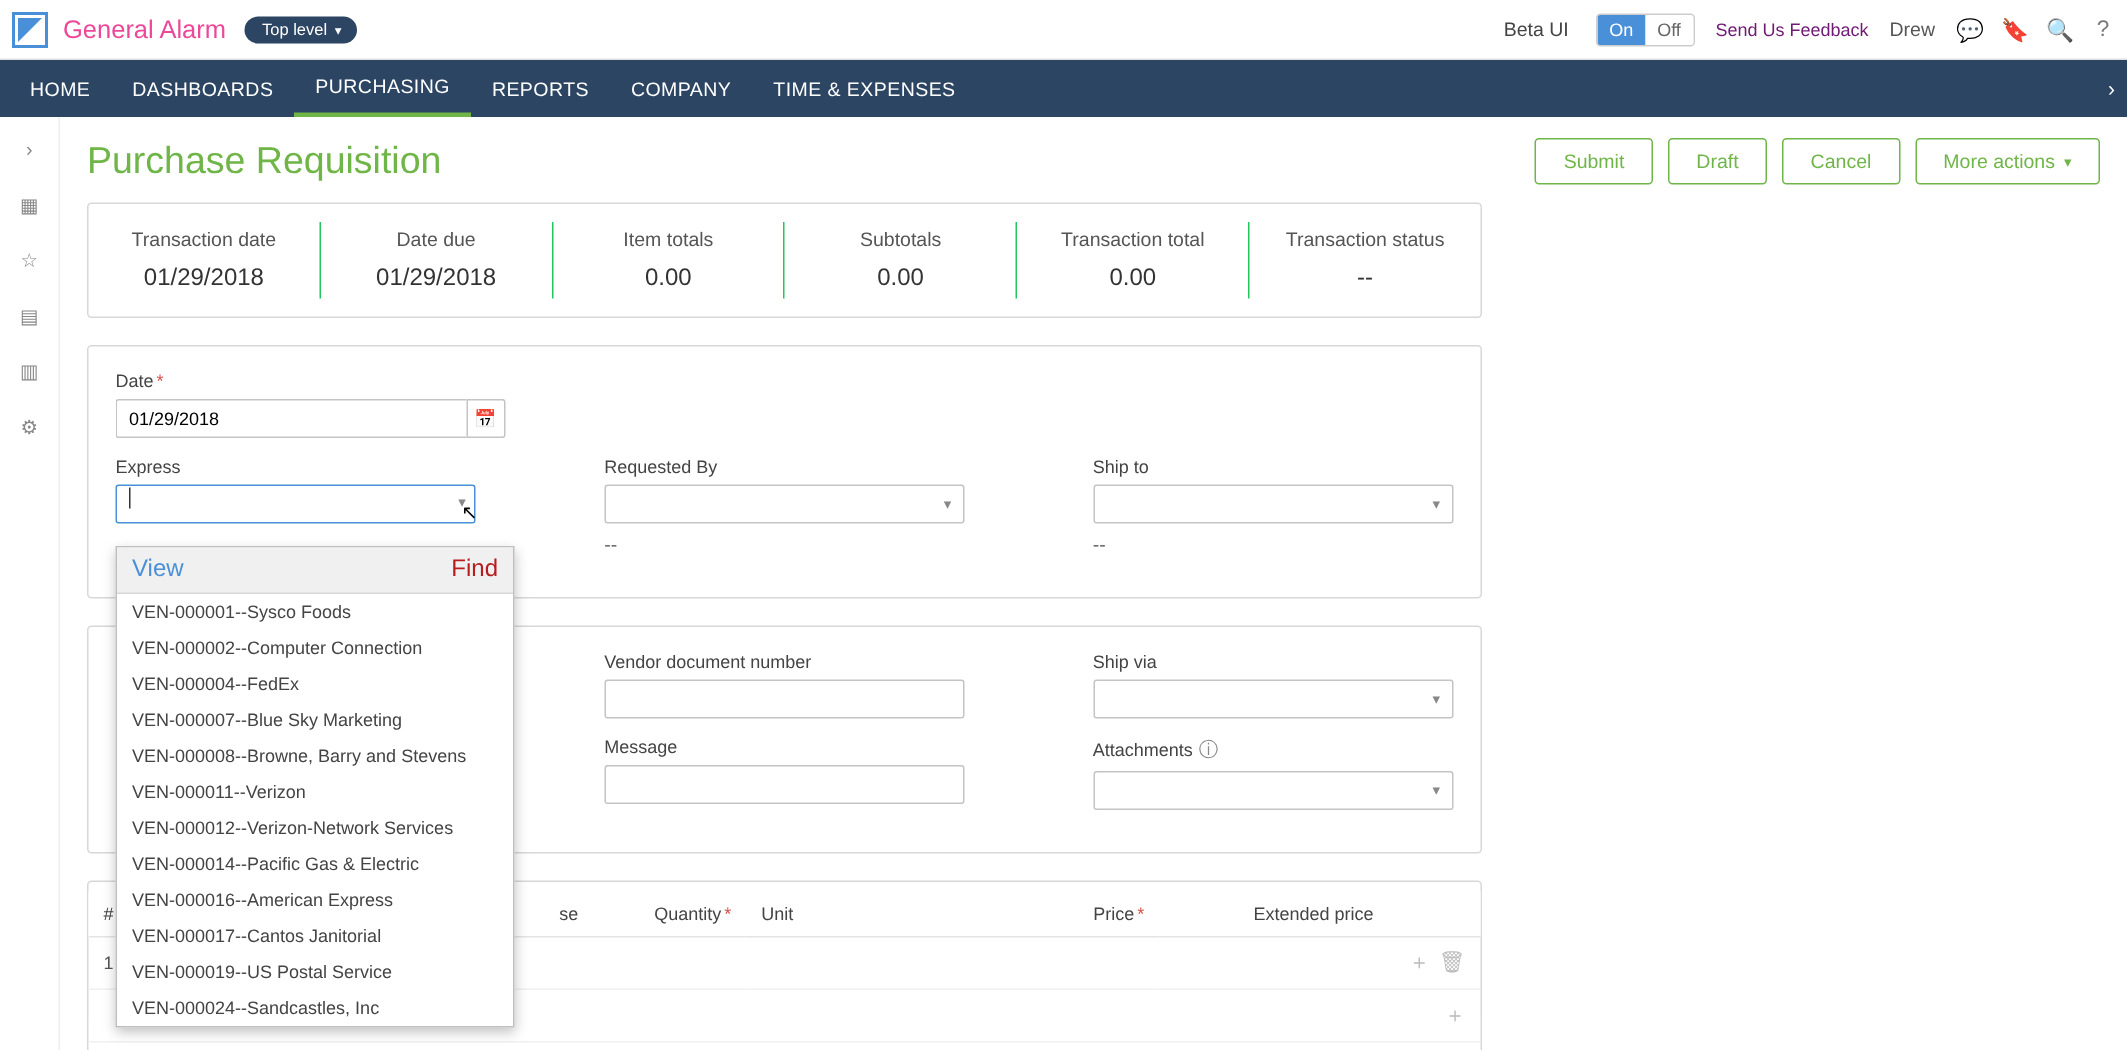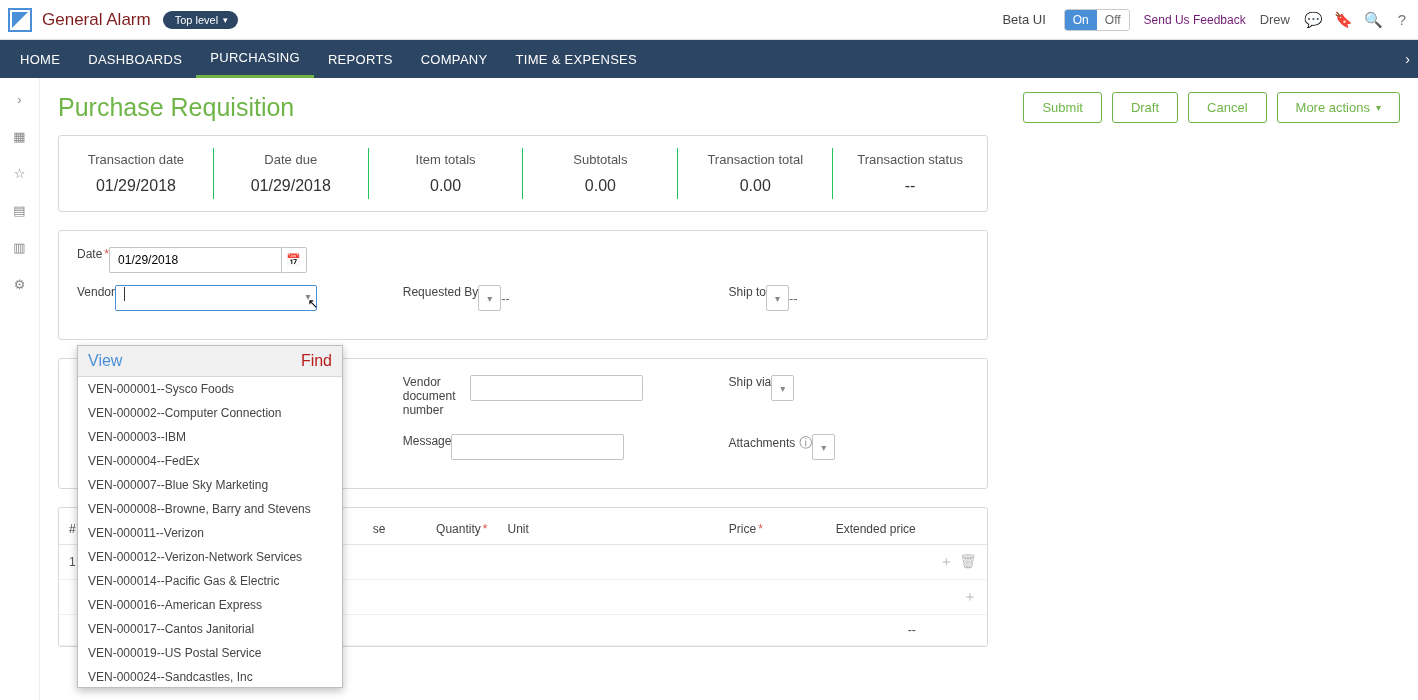--- a/index.html
+++ b/index.html
@@ -2,21 +2,21 @@
 <html><head>
 <meta charset="utf-8">
 <style>
 * { box-sizing: border-box; margin: 0; padding: 0; font-family: Arial, Helvetica, sans-serif; }
 body { background: #fff; font-size: 13px; color: #333; overflow-x: hidden; }
 
 
 .top-header { display: flex; align-items: center; height: 40px; padding: 0 8px; border-bottom: 1px solid #e0e0e0; }
 .logo { width: 24px; height: 24px; margin-right: 10px; display: inline-block; position: relative; }
 .logo svg { width: 24px; height: 24px; }
-.company-name { font-size: 17px; color: #7f1d1d; margin-right: 12px; }
+.company-name { font-size: 17px; color: #ec4899; margin-right: 12px; }
 .level-pill { background: #2c4563; color: #fff; font-size: 11px; padding: 3px 10px 3px 12px; border-radius: 12px; display: inline-flex; align-items: center; gap: 5px; cursor: pointer; }
 .level-pill .caret { font-size: 9px; }
 .top-right { margin-left: auto; display: flex; align-items: center; gap: 14px; }
 .beta-label { font-size: 13px; color: #444; margin-right: 4px; }
 .toggle { display: inline-flex; border: 1px solid #ccc; border-radius: 3px; overflow: hidden; font-size: 12px; }
 .toggle span { padding: 3px 8px; background: #fff; color: #666; cursor: pointer; }
 .toggle span.active { background: #4a90d9; color: #fff; }
 .feedback-link { color: #701a75; font-size: 12px; cursor: pointer; }
 .user-name { color: #555; font-size: 13px; }
 .top-icon { color: #777; font-size: 15px; cursor: pointer; width: 16px; text-align: center; }
@@ -44,21 +44,21 @@
 .card { border: 1px solid #d8d8d8; border-radius: 3px; margin: 0 18px 18px 18px; background: #fff; }
 .summary-card { display: flex; padding: 12px 0; }
 .summary-col { flex: 1; text-align: center; border-right: 1px solid #22c55e; padding: 4px 10px; }
 .summary-col:last-child { border-right: none; }
 .summary-label { color: #555; font-size: 13px; margin-bottom: 10px; }
 .summary-value { color: #333; font-size: 16px; }
 
 
 .form-card { padding: 16px 18px; position: relative; }
 .form-row { display: flex; gap: 26px; margin-bottom: 12px; }
-.form-group { display: flex; flex-direction: row; }
+.form-group { display: flex; flex-direction: column; }
 .form-group.w1 { width: 260px; }
 .form-group.w2 { width: 260px; }
 .form-label { font-size: 12px; color: #444; margin-bottom: 5px; }
 .form-label .req { color: #d9534f; margin-left: 2px; }
 .form-input, .form-select { border: 1px solid #c4c4c4; height: 26px; padding: 0 8px; font-size: 12px; background: #fff; border-radius: 2px; }
 .form-select { display: flex; align-items: center; justify-content: space-between; cursor: pointer; color: #444; }
 .form-select .caret { color: #888; font-size: 10px; }
 .input-with-icon { display: flex; }
 .input-with-icon input { flex: 1; border-right: none; border-radius: 2px 0 0 2px; }
 .input-with-icon .icon-btn { border: 1px solid #c4c4c4; width: 26px; display: flex; align-items: center; justify-content: center; background: #fff; cursor: pointer; border-radius: 0 2px 2px 0; font-size: 12px; color: #666; }
@@ -195,36 +195,35 @@
           <label class="form-label"><span>Date</span><span class="req">*</span></label>
           <div class="input-with-icon">
             <input class="form-input" value="01/29/2018" style="">
             <span class="icon-btn">📅</span>
           </div>
         </div>
       </div>
 
       <div class="form-row">
         <div class="form-group vendor-wrap">
-          <label class="form-label">Vendor</label>
+          <label class="form-label">Express</label>
           <div class="vendor-input">
             <span style="border-left:1px solid #333; height:14px; display:inline-block; vertical-align:middle;"></span>
             <span class="dd-caret">▾</span>
             <span class="cursor-arrow">↖</span>
           </div>
 
           <div class="dropdown-panel">
             <div class="dropdown-header">
               <span class="view-link">View</span>
               <span class="find-link">Find</span>
             </div>
             <div class="dropdown-list">
               <div class="dd-item">VEN-000001--Sysco Foods</div>
               <div class="dd-item">VEN-000002--Computer Connection</div>
-              <div class="dd-item">VEN-000003--IBM</div>
               <div class="dd-item">VEN-000004--FedEx</div>
               <div class="dd-item">VEN-000007--Blue Sky Marketing</div>
               <div class="dd-item">VEN-000008--Browne, Barry and Stevens</div>
               <div class="dd-item">VEN-000011--Verizon</div>
               <div class="dd-item">VEN-000012--Verizon-Network Services</div>
               <div class="dd-item">VEN-000014--Pacific Gas &amp; Electric</div>
               <div class="dd-item">VEN-000016--American Express</div>
               <div class="dd-item">VEN-000017--Cantos Janitorial</div>
               <div class="dd-item">VEN-000019--US Postal Service</div>
               <div class="dd-item">VEN-000024--Sandcastles, Inc</div>

